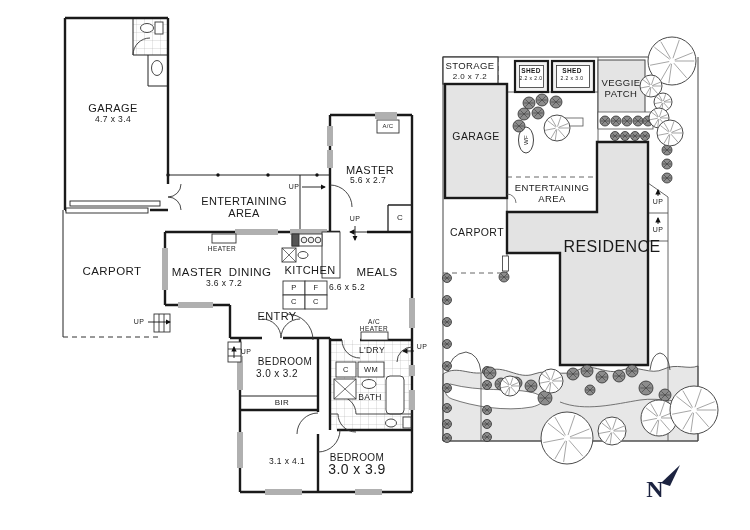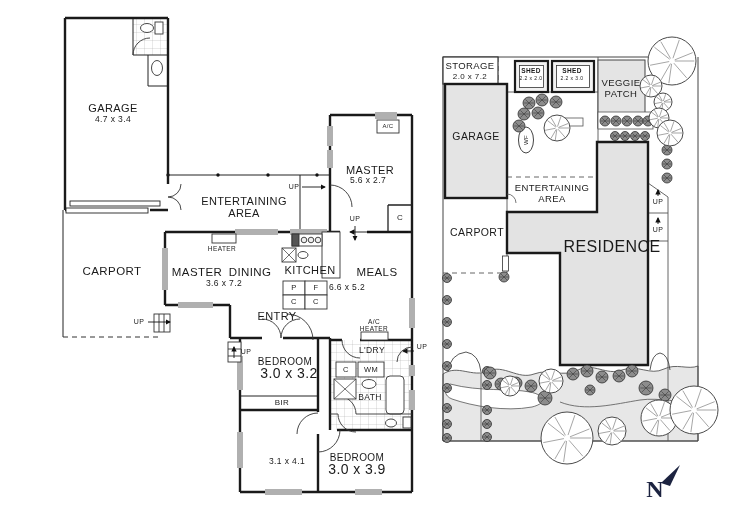--- a/index.html
+++ b/index.html
@@ -531,21 +531,21 @@
 <div class="lbl" style="left:368px;top:181px;font-size:8.5px">5.6 x 2.7</div>
 <div class="lbl" style="left:197px;top:272px;font-size:11.5px">MASTER</div>
 <div class="lbl" style="left:250px;top:272px;font-size:11.5px">DINING</div>
 <div class="lbl" style="left:224px;top:284px;font-size:8.5px">3.6 x 7.2</div>
 <div class="lbl" style="left:310px;top:270px;font-size:11px">KITCHEN</div>
 <div class="lbl" style="left:377px;top:272px;font-size:11.5px">MEALS</div>
 <div class="lbl" style="left:347px;top:288px;font-size:8.5px">6.6 x 5.2</div>
 <div class="lbl" style="left:277px;top:316px;font-size:11px">ENTRY</div>
 <div class="lbl" style="left:222px;top:249px;font-size:6.5px">HEATER</div>
 <div class="lbl" style="left:285px;top:362px;font-size:10px">BEDROOM</div>
-<div class="lbl" style="left:289px;top:374px;font-size:14px">3.0 x 3.2</div>
+<div class="lbl" style="left:277px;top:374px;font-size:10px">3.0 x 3.2</div>
 <div class="lbl" style="left:282px;top:403px;font-size:8px">BIR</div>
 <div class="lbl" style="left:287px;top:462px;font-size:8.5px">3.1 x 4.1</div>
 <div class="lbl" style="left:357px;top:458px;font-size:10px">BEDROOM</div>
 <div class="lbl" style="left:357px;top:470px;font-size:14px">3.0 x 3.9</div>
 <div class="lbl" style="left:372px;top:351px;font-size:8.5px">L'DRY</div>
 <div class="lbl" style="left:370px;top:398px;font-size:8.5px">BATH</div>
 <div class="lbl" style="left:371px;top:370px;font-size:7.5px">WM</div>
 <div class="lbl" style="left:346px;top:370px;font-size:7.5px">C</div>
 <div class="lbl" style="left:294px;top:288px;font-size:7.5px">P</div>
 <div class="lbl" style="left:316px;top:288px;font-size:7.5px">F</div>

